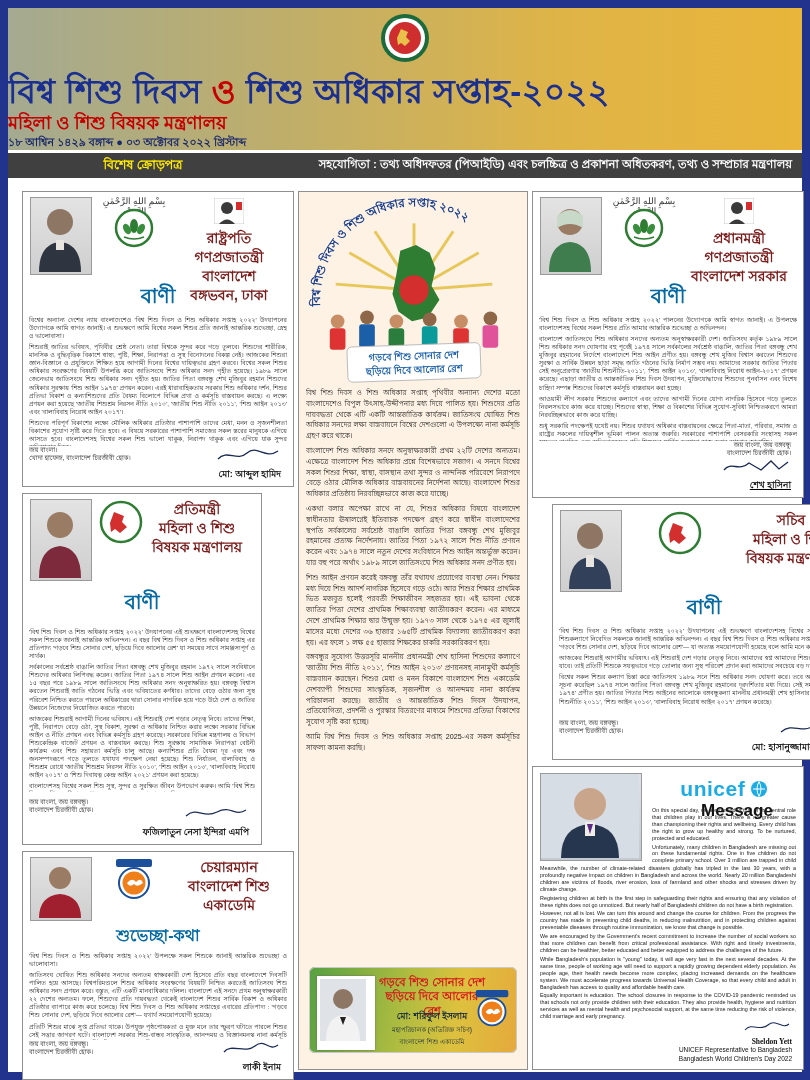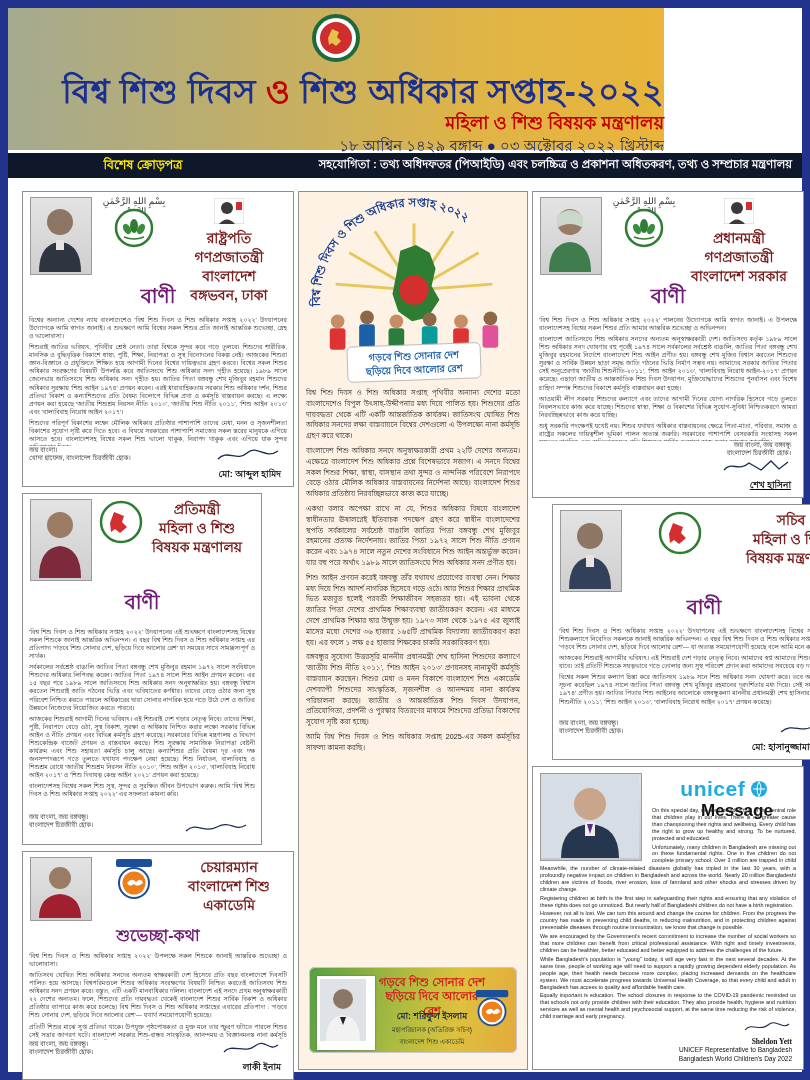--- a/index.html
+++ b/index.html
@@ -1,42 +1,42 @@
 <!DOCTYPE html>
 <html><head>
 <meta charset="utf-8">
 <style>
   html,body{margin:0;padding:0;}
   body{width:810px;height:1080px;position:relative;font-family:"Liberation Sans",sans-serif;background:#22338d;overflow:hidden;}
   #inner{position:absolute;left:8px;top:8px;width:794px;height:1064px;background:#ffffff;}
 
   
-  .masthead{position:absolute;left:0;top:0;width:656px;height:142px;
-    background:linear-gradient(90deg,#a4aa90 0%,#bfae6a 35%,#dfb447 70%,#e9b53a 100%);text-align:right;}
+  .masthead{position:absolute;left:0;top:0;width:794px;height:142px;
+    background:linear-gradient(90deg,#a4aa90 0%,#bfae6a 35%,#dfb447 70%,#e9b53a 100%);text-align:left;}
   .emblem{position:absolute;left:50%;top:5px;transform:translateX(-50%);}
   .page-title{position:absolute;left:0;right:0;top:58px;font-size:33px;font-weight:bold;color:#1a2f8f;letter-spacing:.5px;}
   .page-title .conj{color:#c40000;}
   .ministry{position:absolute;left:0;right:0;top:101px;font-size:18px;font-weight:bold;color:#c40000;}
-  .dateline{position:absolute;left:0;right:0;top:126px;font-size:15px;font-weight:normal;color:#1c2a6b;}
+  .dateline{position:absolute;left:0;right:0;top:126px;font-size:11px;font-weight:bold;color:#1c2a6b;}
 
   
-  .strip{position:absolute;left:0;top:145px;width:794px;height:25px;background:#0f172a;display:flex;align-items:center;}
+  .strip{position:absolute;left:0;top:145px;width:794px;height:25px;background:#404040;display:flex;align-items:center;}
   .strip .supp{width:270px;text-align:center;color:#ffea00;font-weight:bold;font-size:12.5px;}
   .strip .coop{flex:1;text-align:right;padding-right:10px;color:#ffffff;font-weight:bold;font-size:11.5px;}
 
   
   .msg-box{position:absolute;background:#fff;border:1px solid #8f8f8f;padding:4px 6px;display:flex;flex-direction:column;box-sizing:border-box;}
   .msg-head{position:relative;flex:0 0 auto;}
   .portrait{position:absolute;left:1px;top:1px;width:60px;height:76px;border:1px solid #9a9a9a;background:linear-gradient(#e3e3e3,#cfcfcf);overflow:hidden;}
   .portrait svg{display:block;}
   .bismillah{position:absolute;left:70px;right:118px;top:0;text-align:center;font-size:9px;color:#333;}
   .seal-c{position:absolute;left:70px;right:118px;top:12px;text-align:center;}
   .seal-c.nob{top:2px;}
   .right-info{position:absolute;right:0;top:2px;width:116px;text-align:center;color:#7a1d1d;font-weight:bold;font-size:14px;line-height:1.35;}
-  .bani{text-align:center;font-size:20px;font-weight:bold;color:#701a75;margin:1px 0 2px 0;flex:0 0 auto;}
+  .bani{text-align:center;font-size:20px;font-weight:bold;color:#0369a1;margin:1px 0 2px 0;flex:0 0 auto;}
   .bani.small{font-size:16px;}
   .body-text{flex:1 1 auto;overflow:hidden;font-size:6.2px;line-height:1.3;text-align:justify;color:#191919;}
   .body-text p{margin:0 0 3px 0;}
   .salutes{flex:0 0 auto;font-size:6.4px;color:#191919;line-height:1.35;}
   .sigline{flex:0 0 auto;text-align:right;padding-right:6px;margin-top:-16px;}
   .sig-name{font-size:9px;font-weight:bold;color:#111;}
 
   
   .center-box{position:absolute;left:290px;top:183px;width:230px;height:879px;background:#fdf2e4;border:1px solid #8f8f8f;box-sizing:border-box;padding:4px 7px;}
   .center-body{font-size:7.2px;line-height:1.5;text-align:justify;color:#191919;height:560px;overflow:hidden;}
@@ -170,20 +170,21 @@
       <p>বাংলাদেশসহ বিশ্বের সকল শিশু সুস্থ, সুন্দর ও সুরক্ষিত জীবন উপভোগ করুক। আমি 'বিশ্ব শিশু দিবস ও শিশু অধিকার সপ্তাহ ২০২২' এর সফলতা কামনা করি।</p>
     </div>
     <div class="salutes">
       <div>জয় বাংলা, জয় বঙ্গবন্ধু।</div>
       <div>বাংলাদেশ চিরজীবী হোক।</div>
     </div>
     <div class="sigline">
       <svg width="66" height="16" viewBox="0 0 66 16">
           <path d="M3 11 C 14 1, 20 14, 34 7 S 52 12, 63 5" stroke="#1a2a55" stroke-width="1.3" fill="none"></path>
         </svg>
+      <div class="sig-name">ফজিলাতুন নেসা ইন্দিরা এমপি</div>
     </div>
   </div>
 
   <div class="msg-box" style="left:14px;top:843px;width:272px;height:229px;">
     <div class="msg-head" style="height:66px;">
       <div class="portrait" style="height:62px;">
         <svg width="58" height="60" viewBox="0 0 58 60">
             <circle cx="29" cy="20" r="11" fill="#9a7b63"></circle>
             <path d="M8 60 Q8 38 29 36 Q50 38 50 60 Z" fill="#a02030"></path>
           </svg>

